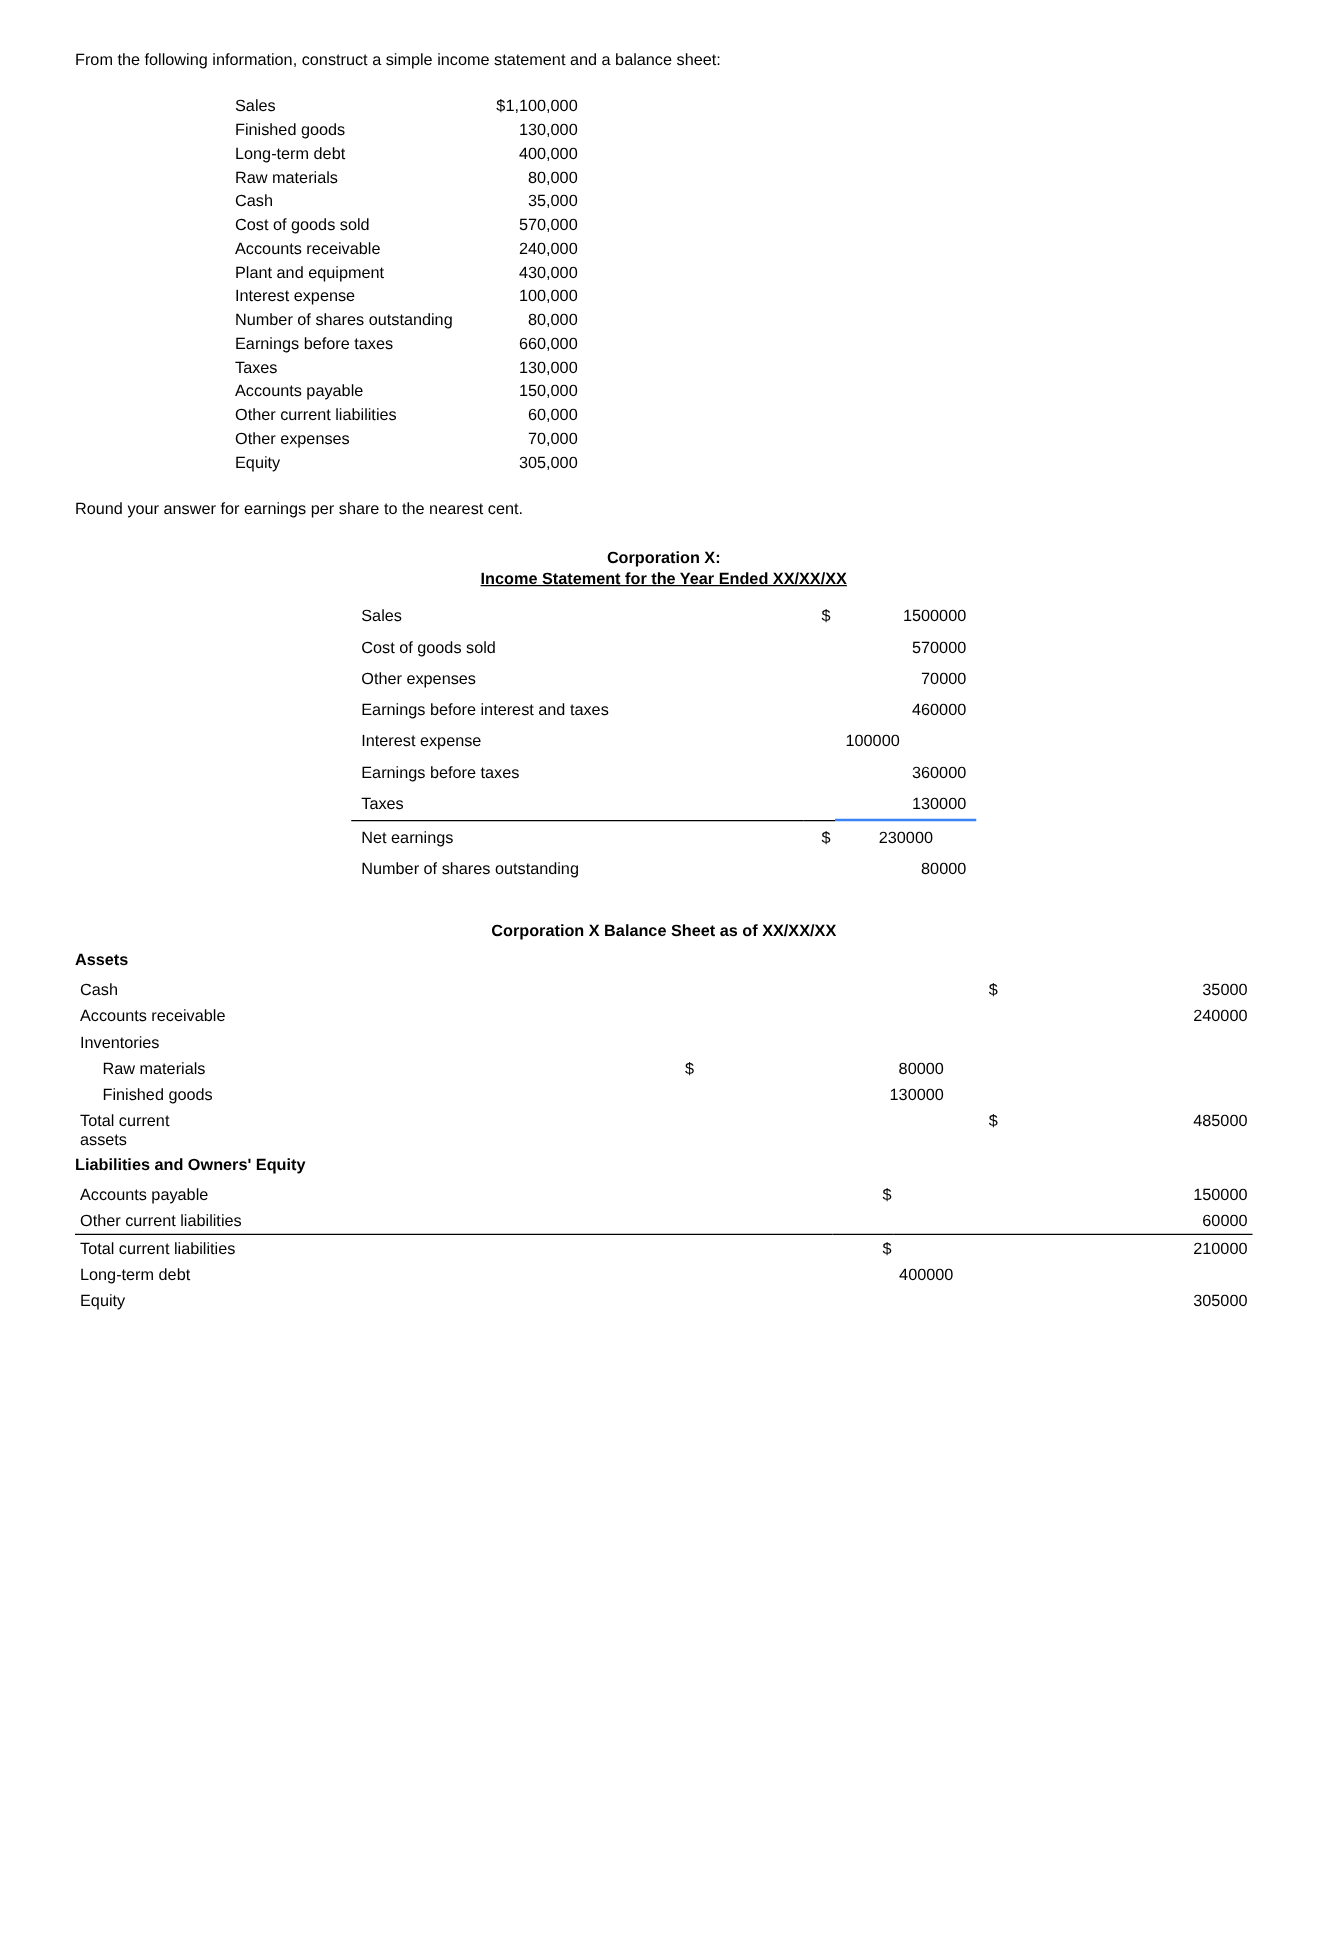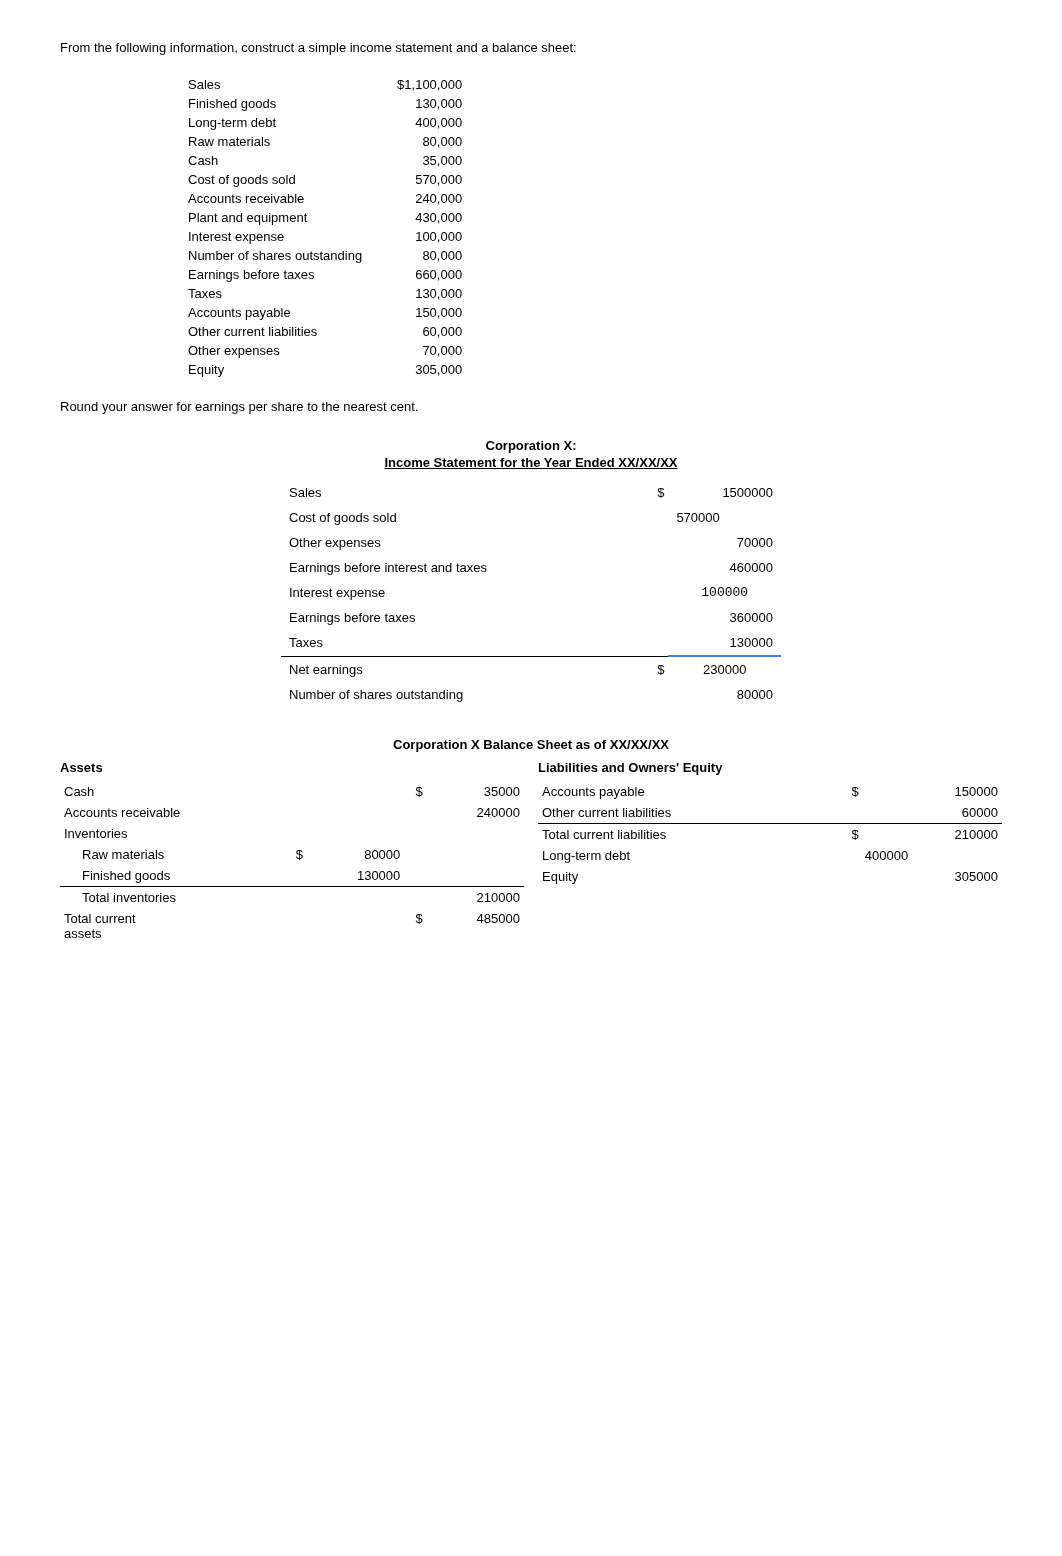--- a/index.html
+++ b/index.html
@@ -67,22 +67,23 @@
       margin-top: 10px;
     }
     .balance-sheet-title {
       text-align: center;
       font-weight: bold;
       font-size: 13px;
       margin-bottom: 8px;
     }
     .balance-sheet-grid {
       display: flex;
-      gap: 14px;
-      font-size: 13px;
+      gap: 2px;
+      font-size: 13px;
+      flex-direction: column;
     }
     .bs-col {
       flex: 1;
     }
     .bs-col-header {
       font-weight: bold;
       margin-bottom: 6px;
       font-size: 13px;
     }
     .bs-table {
@@ -179,36 +180,36 @@
   <table class="income-table">
     <tbody id="income-rows">
         <tr>
     <td style="padding:5px 8px;">Sales</td>
     <td style="text-align:right;padding:5px 4px;">$</td>
     <td style="text-align:right;padding:5px 8px;">1500000</td>
   </tr>
         <tr>
     <td style="padding:5px 8px;">Cost of goods sold</td>
     <td style="text-align:right;padding:5px 4px;"></td>
-    <td style="text-align:left;padding:5px 8px;">570000</td>
+    <td style="text-align:right;padding:5px 8px;">570000</td>
   </tr>
         <tr>
     <td style="padding:5px 8px;">Other expenses</td>
     <td style="text-align:right;padding:5px 4px;"></td>
     <td style="text-align:right;padding:5px 8px;">70000</td>
   </tr>
         <tr>
     <td style="padding:5px 8px;">Earnings before interest and taxes</td>
     <td style="text-align:right;padding:5px 4px;"></td>
     <td style="text-align:right;padding:5px 8px;">460000</td>
   </tr>
         <tr>
     <td style="padding:5px 8px;">Interest expense</td>
     <td style="text-align:right;padding:5px 4px;"></td>
-    <td style="text-align:center;padding:5px 8px;font-family:Liberation Mono, monospace;">100000</td>
+    <td style="text-align:left;padding:5px 8px;">100000</td>
   </tr>
         <tr>
     <td style="padding:5px 8px;">Earnings before taxes</td>
     <td style="text-align:right;padding:5px 4px;"></td>
     <td style="text-align:right;padding:5px 8px;">360000</td>
   </tr>
         <tr>
     <td style="padding:5px 8px;">Taxes</td>
     <td style="text-align:right;padding:5px 4px;"></td>
     <td style="text-align:right;padding:5px 8px;">130000</td>
@@ -262,27 +263,20 @@
     <td style="text-align:right;padding:3px 4px;min-width:55px;">80000</td>
     <td style="text-align:right;padding:3px 2px;"></td>
     <td style="text-align:right;padding:3px 4px;min-width:55px;"></td>
   </tr>
             <tr>
     <td style="padding:3px 4px 3px 22px;">Finished goods</td>
     <td style="text-align:right;padding:3px 2px;"></td>
     <td style="text-align:right;padding:3px 4px;min-width:55px;">130000</td>
     <td style="text-align:right;padding:3px 2px;"></td>
     <td style="text-align:right;padding:3px 4px;min-width:55px;"></td>
-  </tr>
-            <tr>
-    <td style="padding:3px 4px 3px 22px;border-top:1px solid #000;">Total inventories</td>
-    <td style="text-align:right;padding:3px 2px;border-top:1px solid #000;"></td>
-    <td style="text-align:right;padding:3px 4px;min-width:55px;border-top:1px solid #000;"></td>
-    <td style="text-align:right;padding:3px 2px;border-top:1px solid #000;"></td>
-    <td style="text-align:right;padding:3px 4px;min-width:55px;border-top:1px solid #000;">210000</td>
   </tr>
             <tr>
     <td style="padding:3px 4px 3px 4px;">Total current<br>assets</td>
     <td style="text-align:right;padding:3px 2px;"></td>
     <td style="text-align:right;padding:3px 4px;min-width:55px;"></td>
     <td style="text-align:right;padding:3px 2px;">$</td>
     <td style="text-align:right;padding:3px 4px;min-width:55px;">485000</td>
   </tr>
           </tbody>
       </table>

